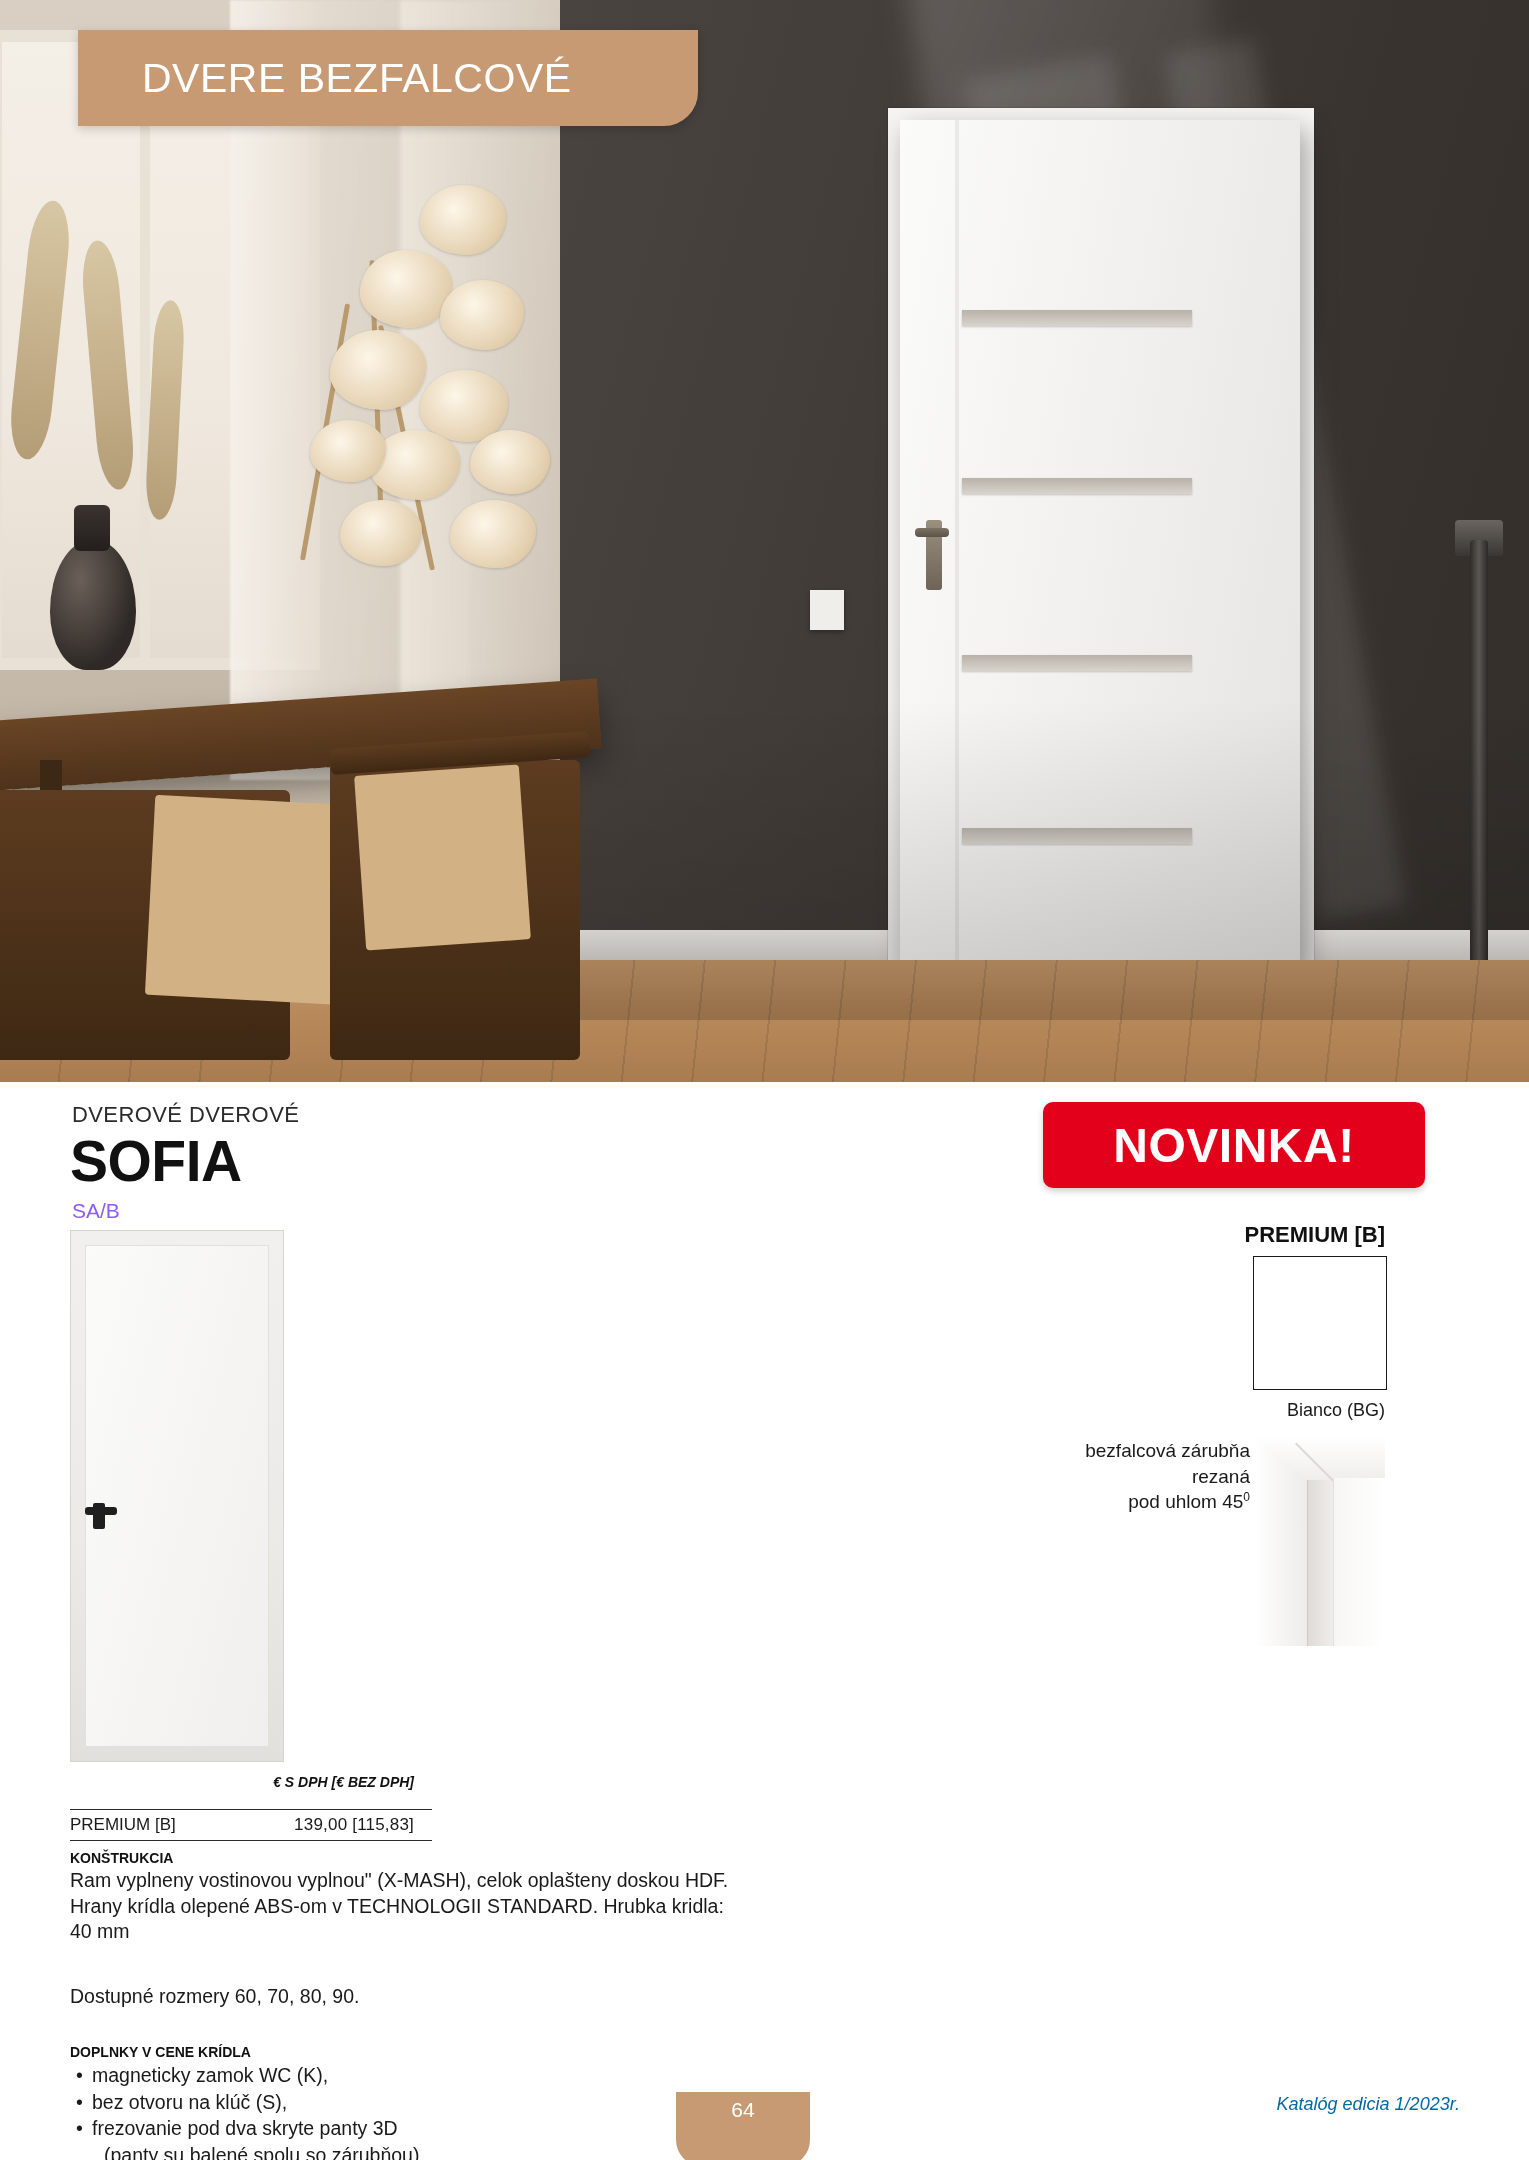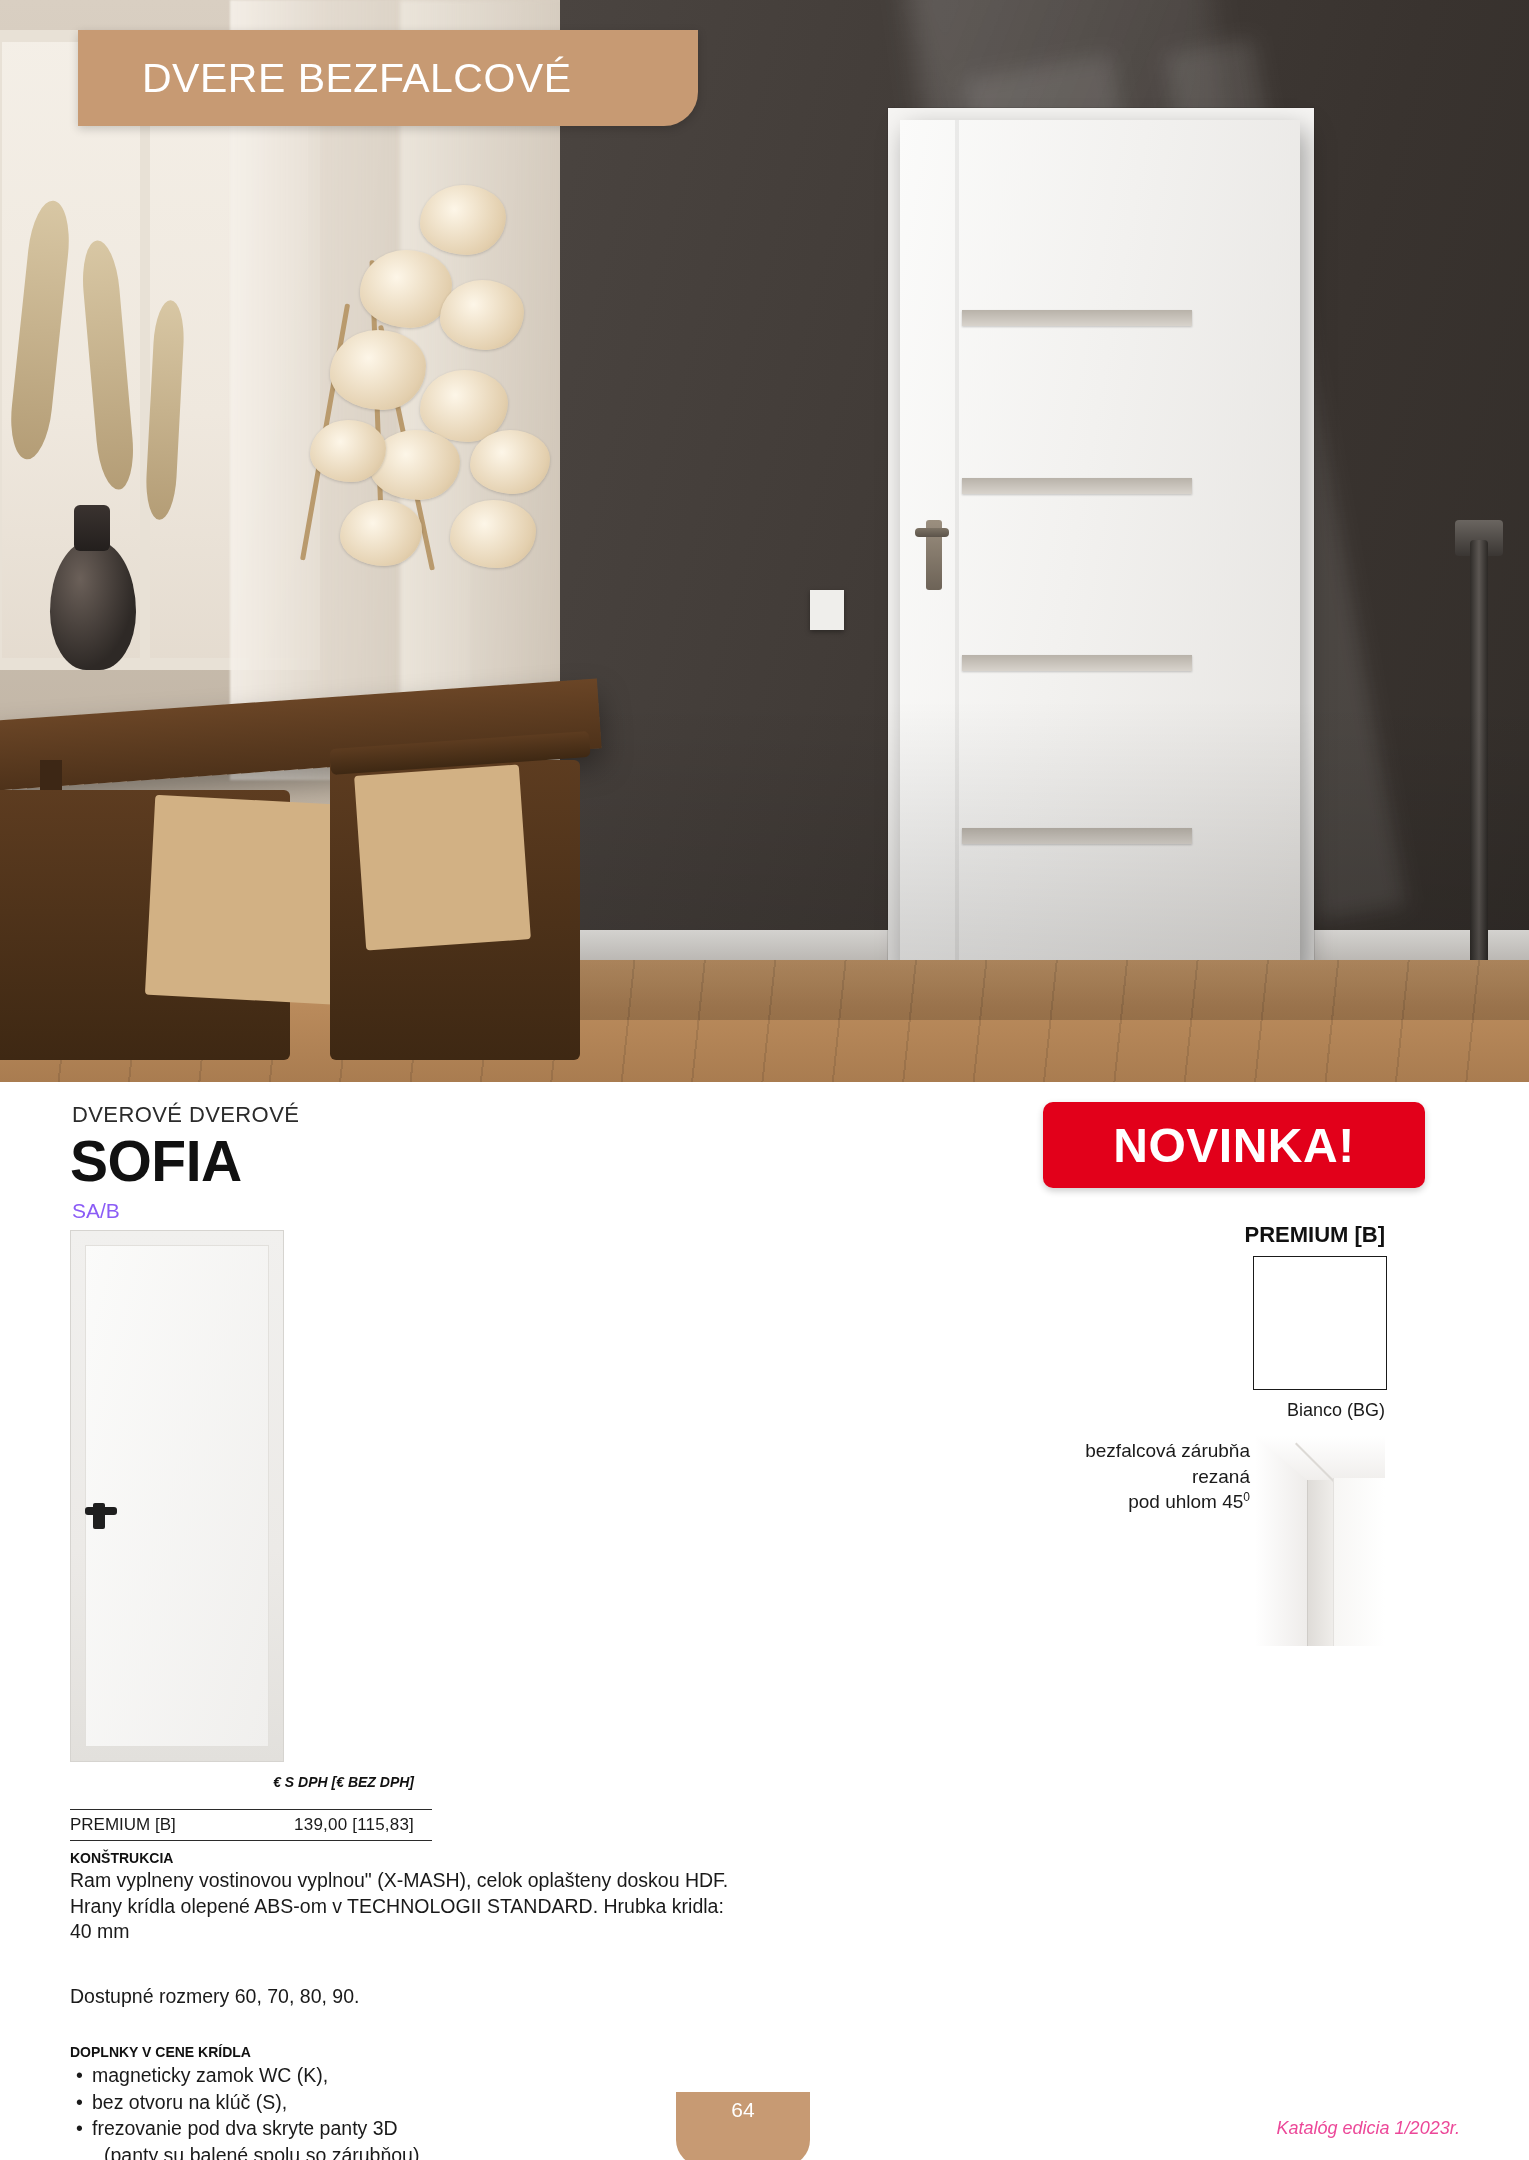--- a/index.html
+++ b/index.html
@@ -388,21 +388,21 @@
     position: absolute; left: 676px; top: 2092px;
     width: 134px; height: 68px;
     background: #c79a73;
     border-radius: 0 0 26px 26px;
     display: flex; justify-content: center; padding-top: 6px;
   }
   .footer-tab span { color: #fff; font-size: 21px; }
   .footer-note {
     position: absolute; left: 1130px; top: 2094px; width: 330px;
     text-align: right;
-    font-size: 18px; font-style: italic; color: #ec4899; margin-top: 24px;
+    font-size: 18px; font-style: italic; color: #0369a1;
   }
 </style>
 </head>
 <body>
 
 <div class="hero">
   <div class="room-left"></div>
   <div class="window">
     <div class="mullion"></div>
   </div>

